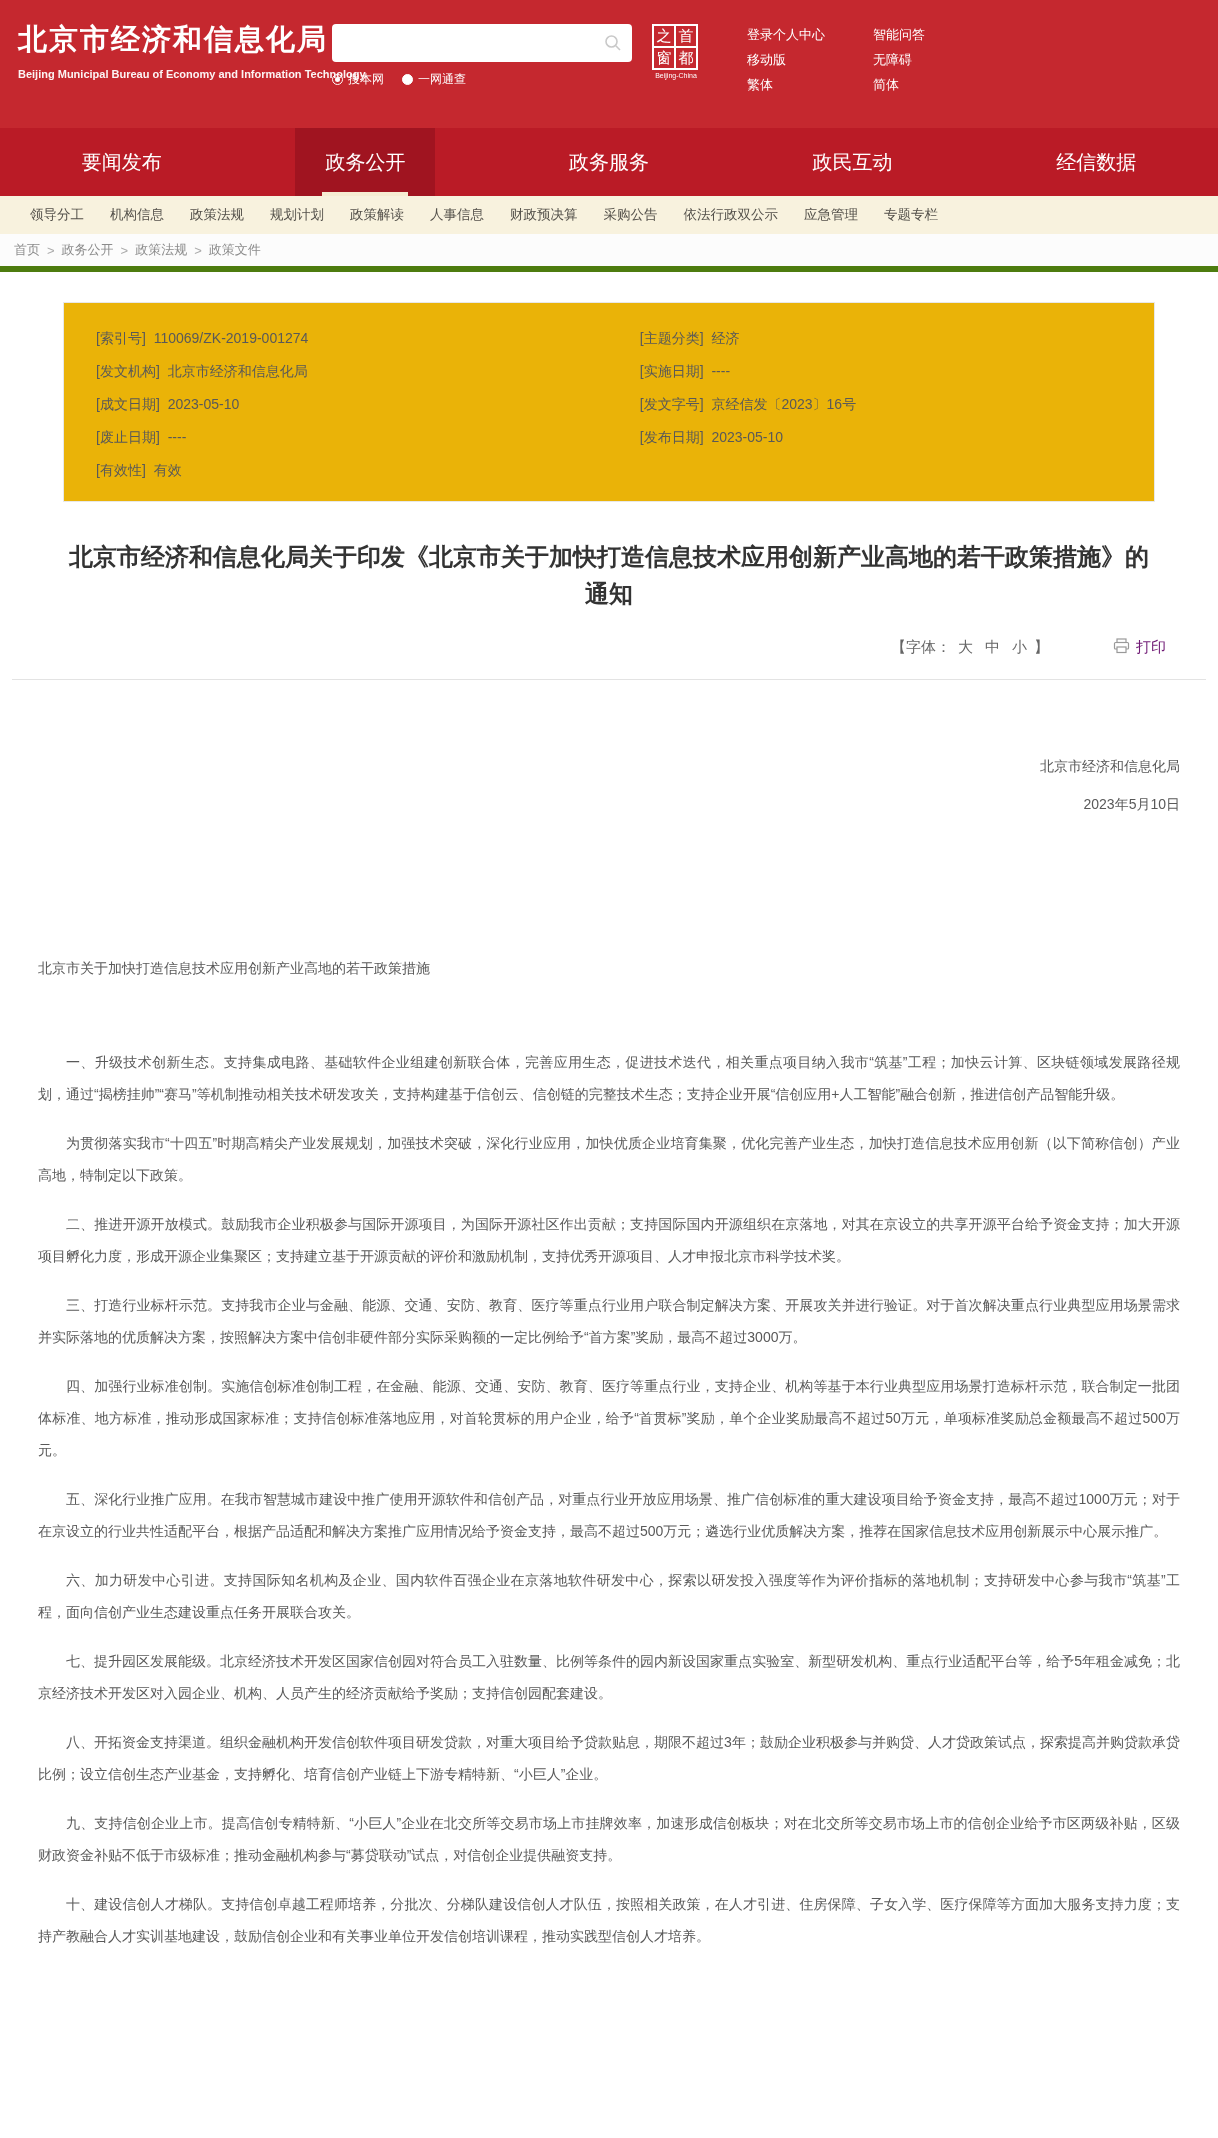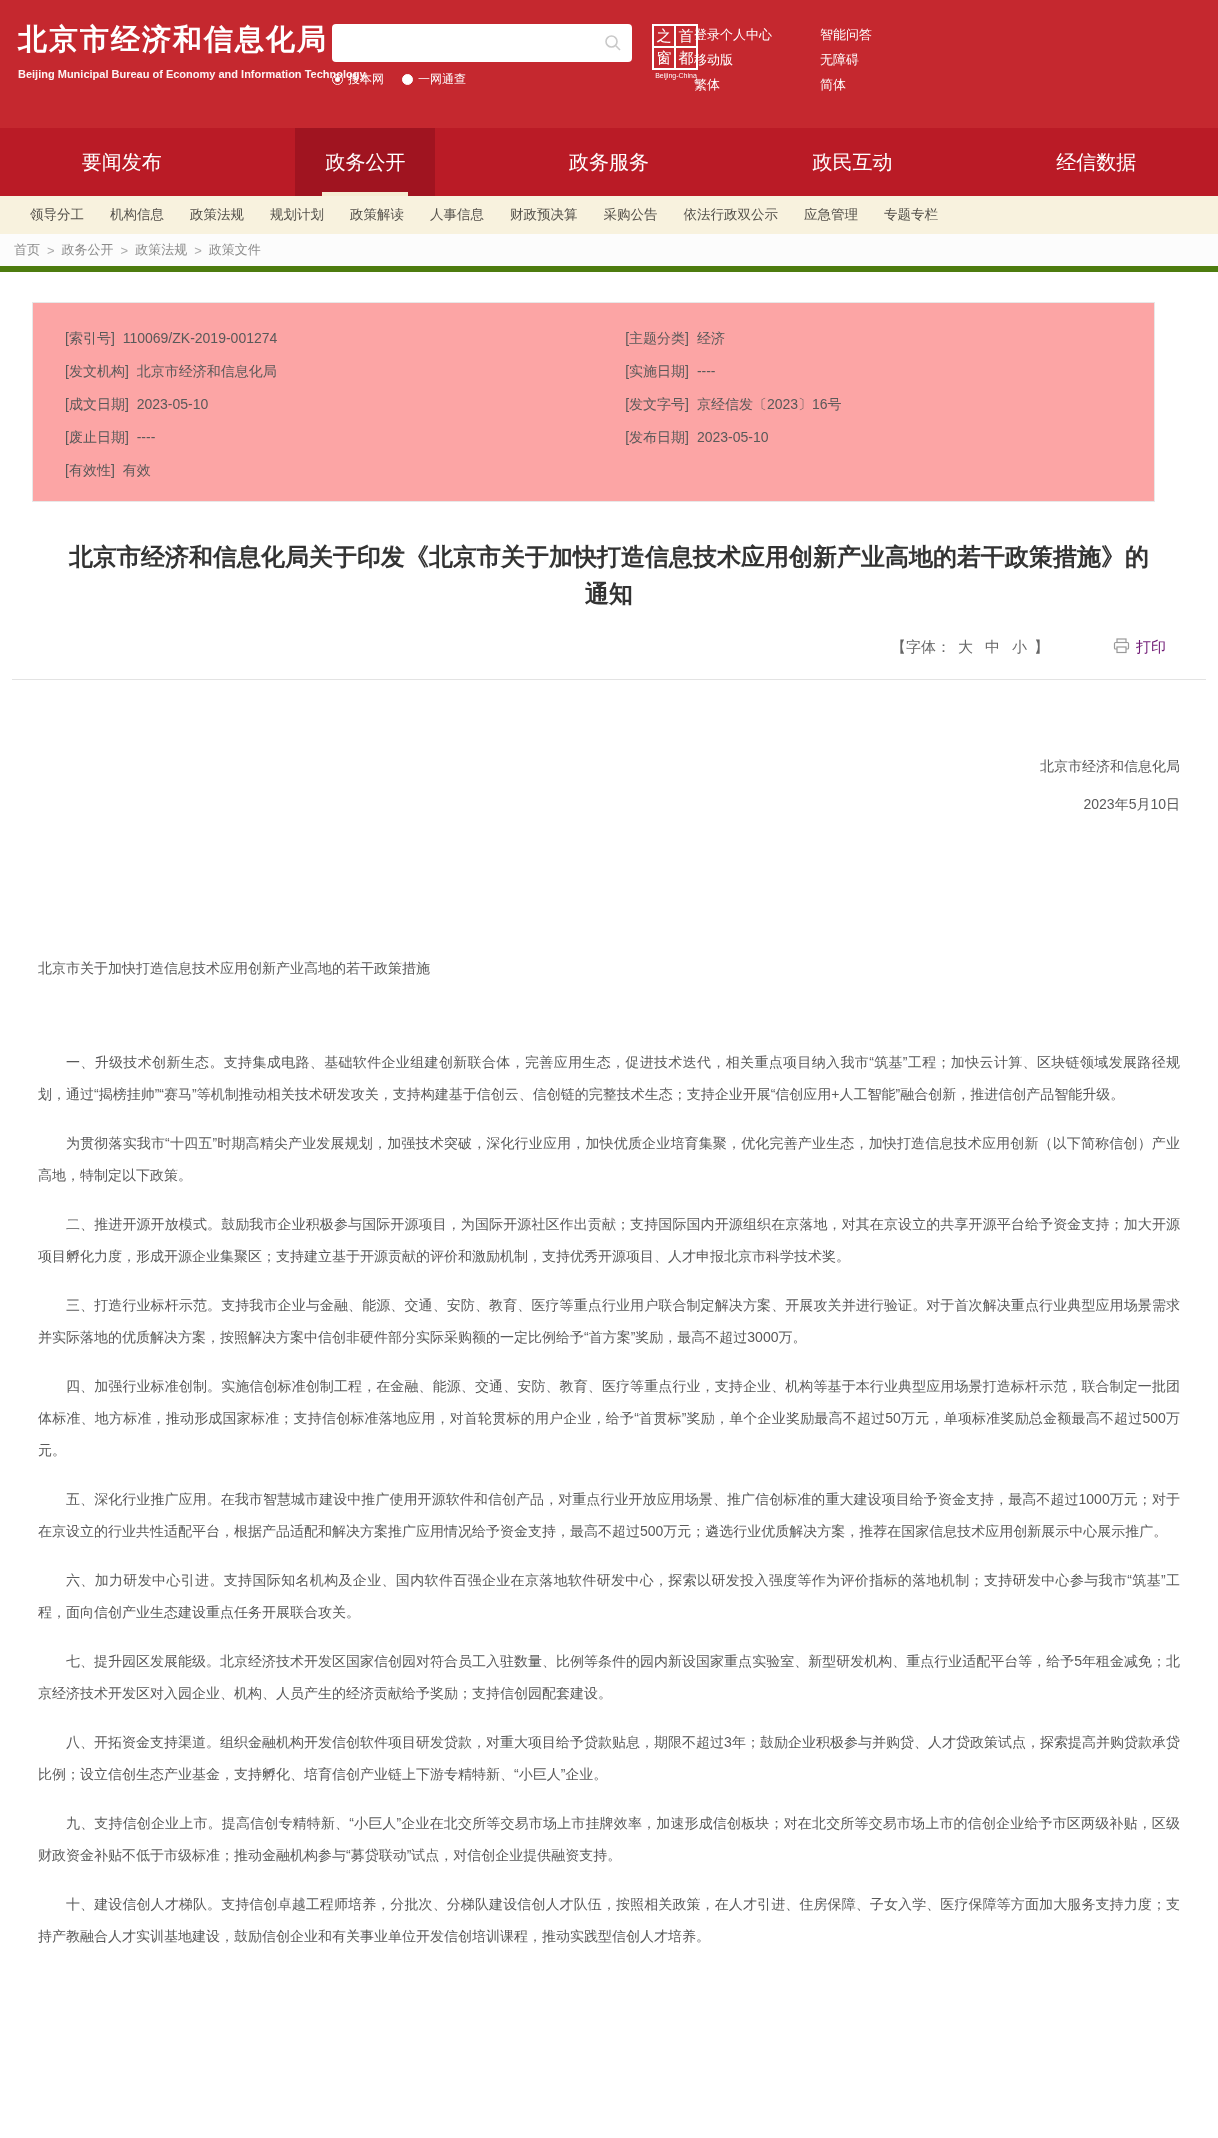--- a/index.html
+++ b/index.html
@@ -17,40 +17,40 @@
   .search-icon svg { display:block; }
   .scope-row { display:flex; align-items:center; gap:18px; margin-top:9px; font-size:12px; }
   .scope { display:flex; align-items:center; gap:5px; cursor:pointer; }
   .radio { width:11px; height:11px; border:1px solid #fff; border-radius:50%; display:inline-block; position:relative; }
   .radio.sel::after { content:""; position:absolute; left:2px; top:2px; width:5px; height:5px; background:#fff; border-radius:50%; }
   .radio.fill { background:#fff; }
   .seal { position:absolute; left:652px; top:24px; width:48px; text-align:center; cursor:pointer; }
   .seal-grid { width:46px; height:46px; border:1px solid #fff; display:grid; grid-template-columns:1fr 1fr; grid-template-rows:1fr 1fr; }
   .seal-grid span { display:flex; align-items:center; justify-content:center; font-size:15px; font-family:"Liberation Serif","DejaVu Serif",serif; border:0.5px solid #fff; }
   .seal-caption { font-size:7px; margin-top:2px; white-space:nowrap; }
-  .toplinks { position:absolute; left:694px; top:26px; display:grid; grid-template-columns:auto auto; column-gap:48px; row-gap:7px; font-size:13px; }
+  .toplinks { position:absolute; left:747px; top:26px; display:grid; grid-template-columns:auto auto; column-gap:48px; row-gap:7px; font-size:13px; }
   .toplinks a { color:#fff; text-decoration:none; cursor:pointer; white-space:nowrap; }
 
   
   .nav { height:68px; background:#ba1b26; display:flex; justify-content:space-around; align-items:stretch; }
   .nav-item { display:flex; align-items:center; height:100%; padding:0 30px; color:#fff; font-size:20px; cursor:pointer; position:relative; }
   .nav-item.active { background:#a01420; }
   .nav-item.active::after { content:""; position:absolute; left:50%; transform:translateX(-50%); bottom:0; width:86px; height:4px; background:#f6ecd2; }
 
   
   .subnav { height:38px; background:#f8f2de; display:flex; align-items:center; padding:0 30px; gap:26px; }
   .subnav a { font-size:13.5px; color:#53504a; text-decoration:none; cursor:pointer; white-space:nowrap; }
 
   
   .breadcrumb { height:38px; display:flex; align-items:center; padding:0 14px; font-size:13px; color:#999; background:#fcfcfc; border-bottom:6px solid #4d7c0f; }
   .breadcrumb .crumb { color:#8c8c8c; cursor:pointer; }
   .breadcrumb .sep { margin:0 7px; color:#aaa; }
 
   
-  .metabox { margin:30px 63px 0 32px; border:1px solid #e8e8e8; background:#fca5a5; padding:26px 32px 22px 32px; }
+  .metabox { margin:30px 63px 0 63px; border:1px solid #e8e8e8; background:#eab308; padding:26px 32px 22px 32px; }
   .meta-grid { display:grid; grid-template-columns:53% 47%; row-gap:15px; font-size:14px; color:#595959; }
   .meta-cell { white-space:nowrap; line-height:18px; }
   .meta-cell .lbl { margin-right:4px; }
 
   
   .doc-title { margin:36px auto 0 auto; width:90%; text-align:center; font-size:24px; font-weight:bold; color:#333; line-height:1.55; }
   .toolbar { display:flex; justify-content:flex-end; align-items:center; gap:64px; margin:26px 52px 0 0; font-size:15px; color:#666;padding-left:18px; }
   .fontsize { display:flex; align-items:center; gap:2px; }
   .fontsize .sz { margin:0 5px; cursor:pointer; color:#666; }
   .printbtn { display:flex; align-items:flex-end; gap:6px; cursor:pointer; color:#701a75; }

